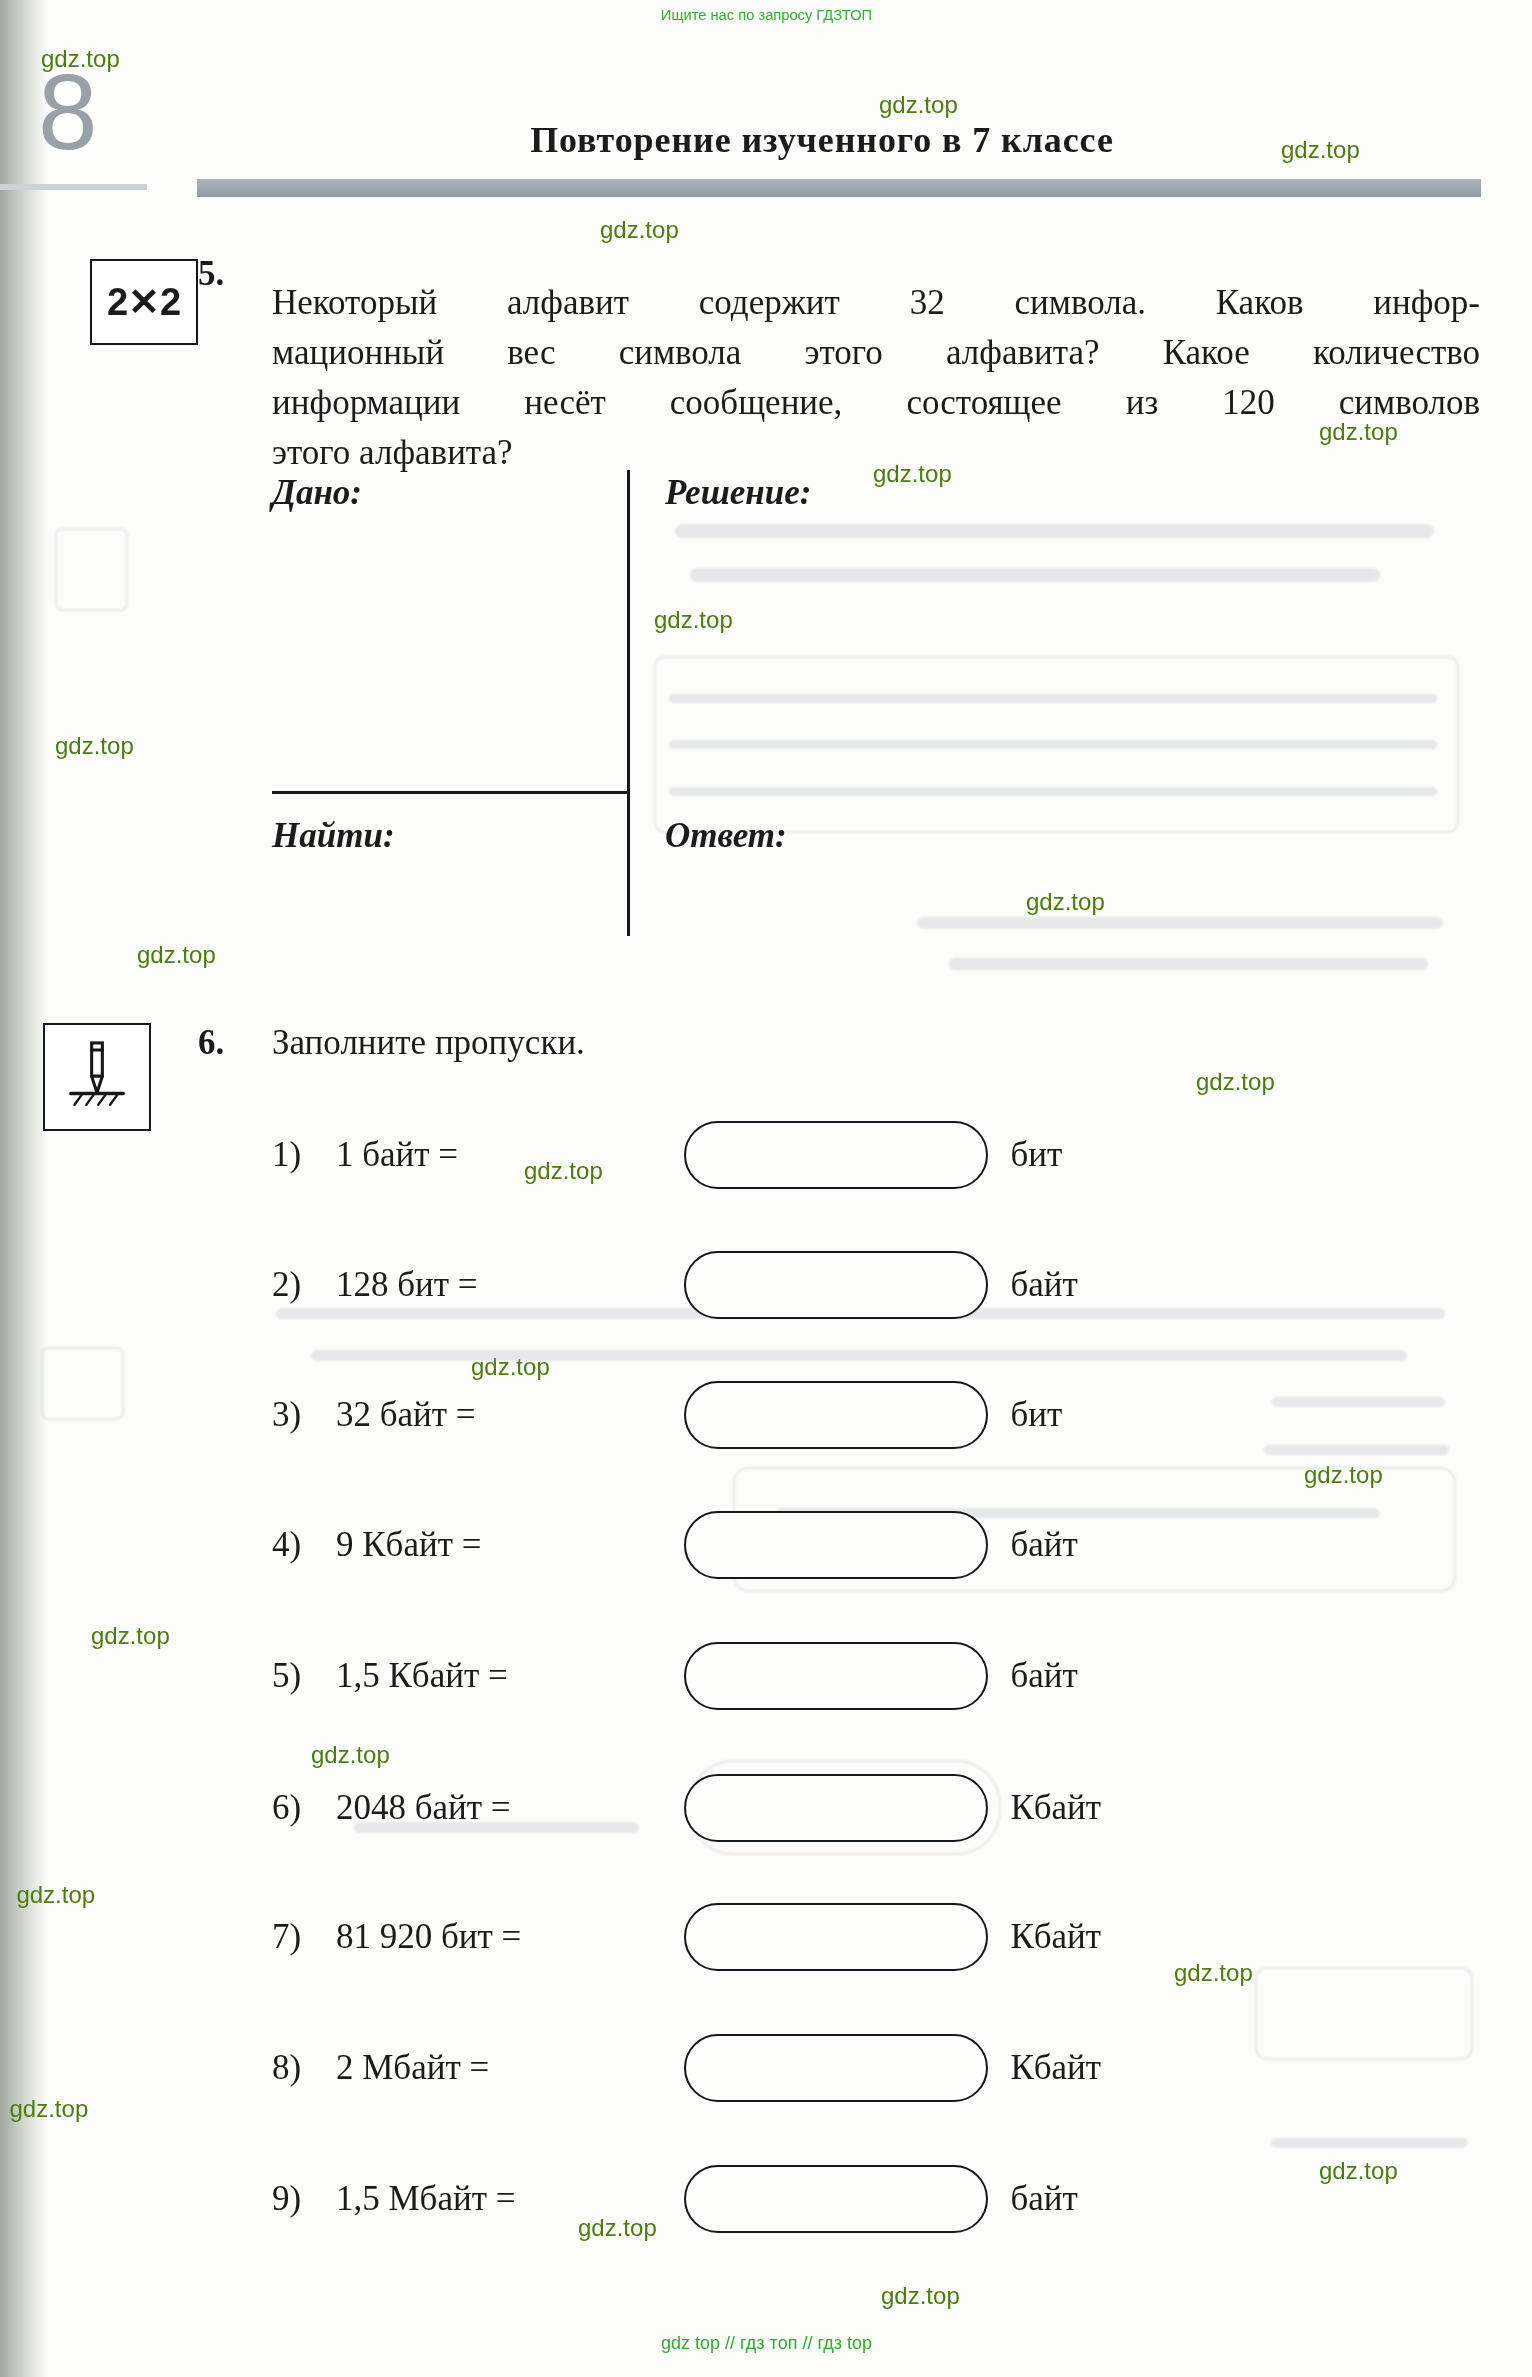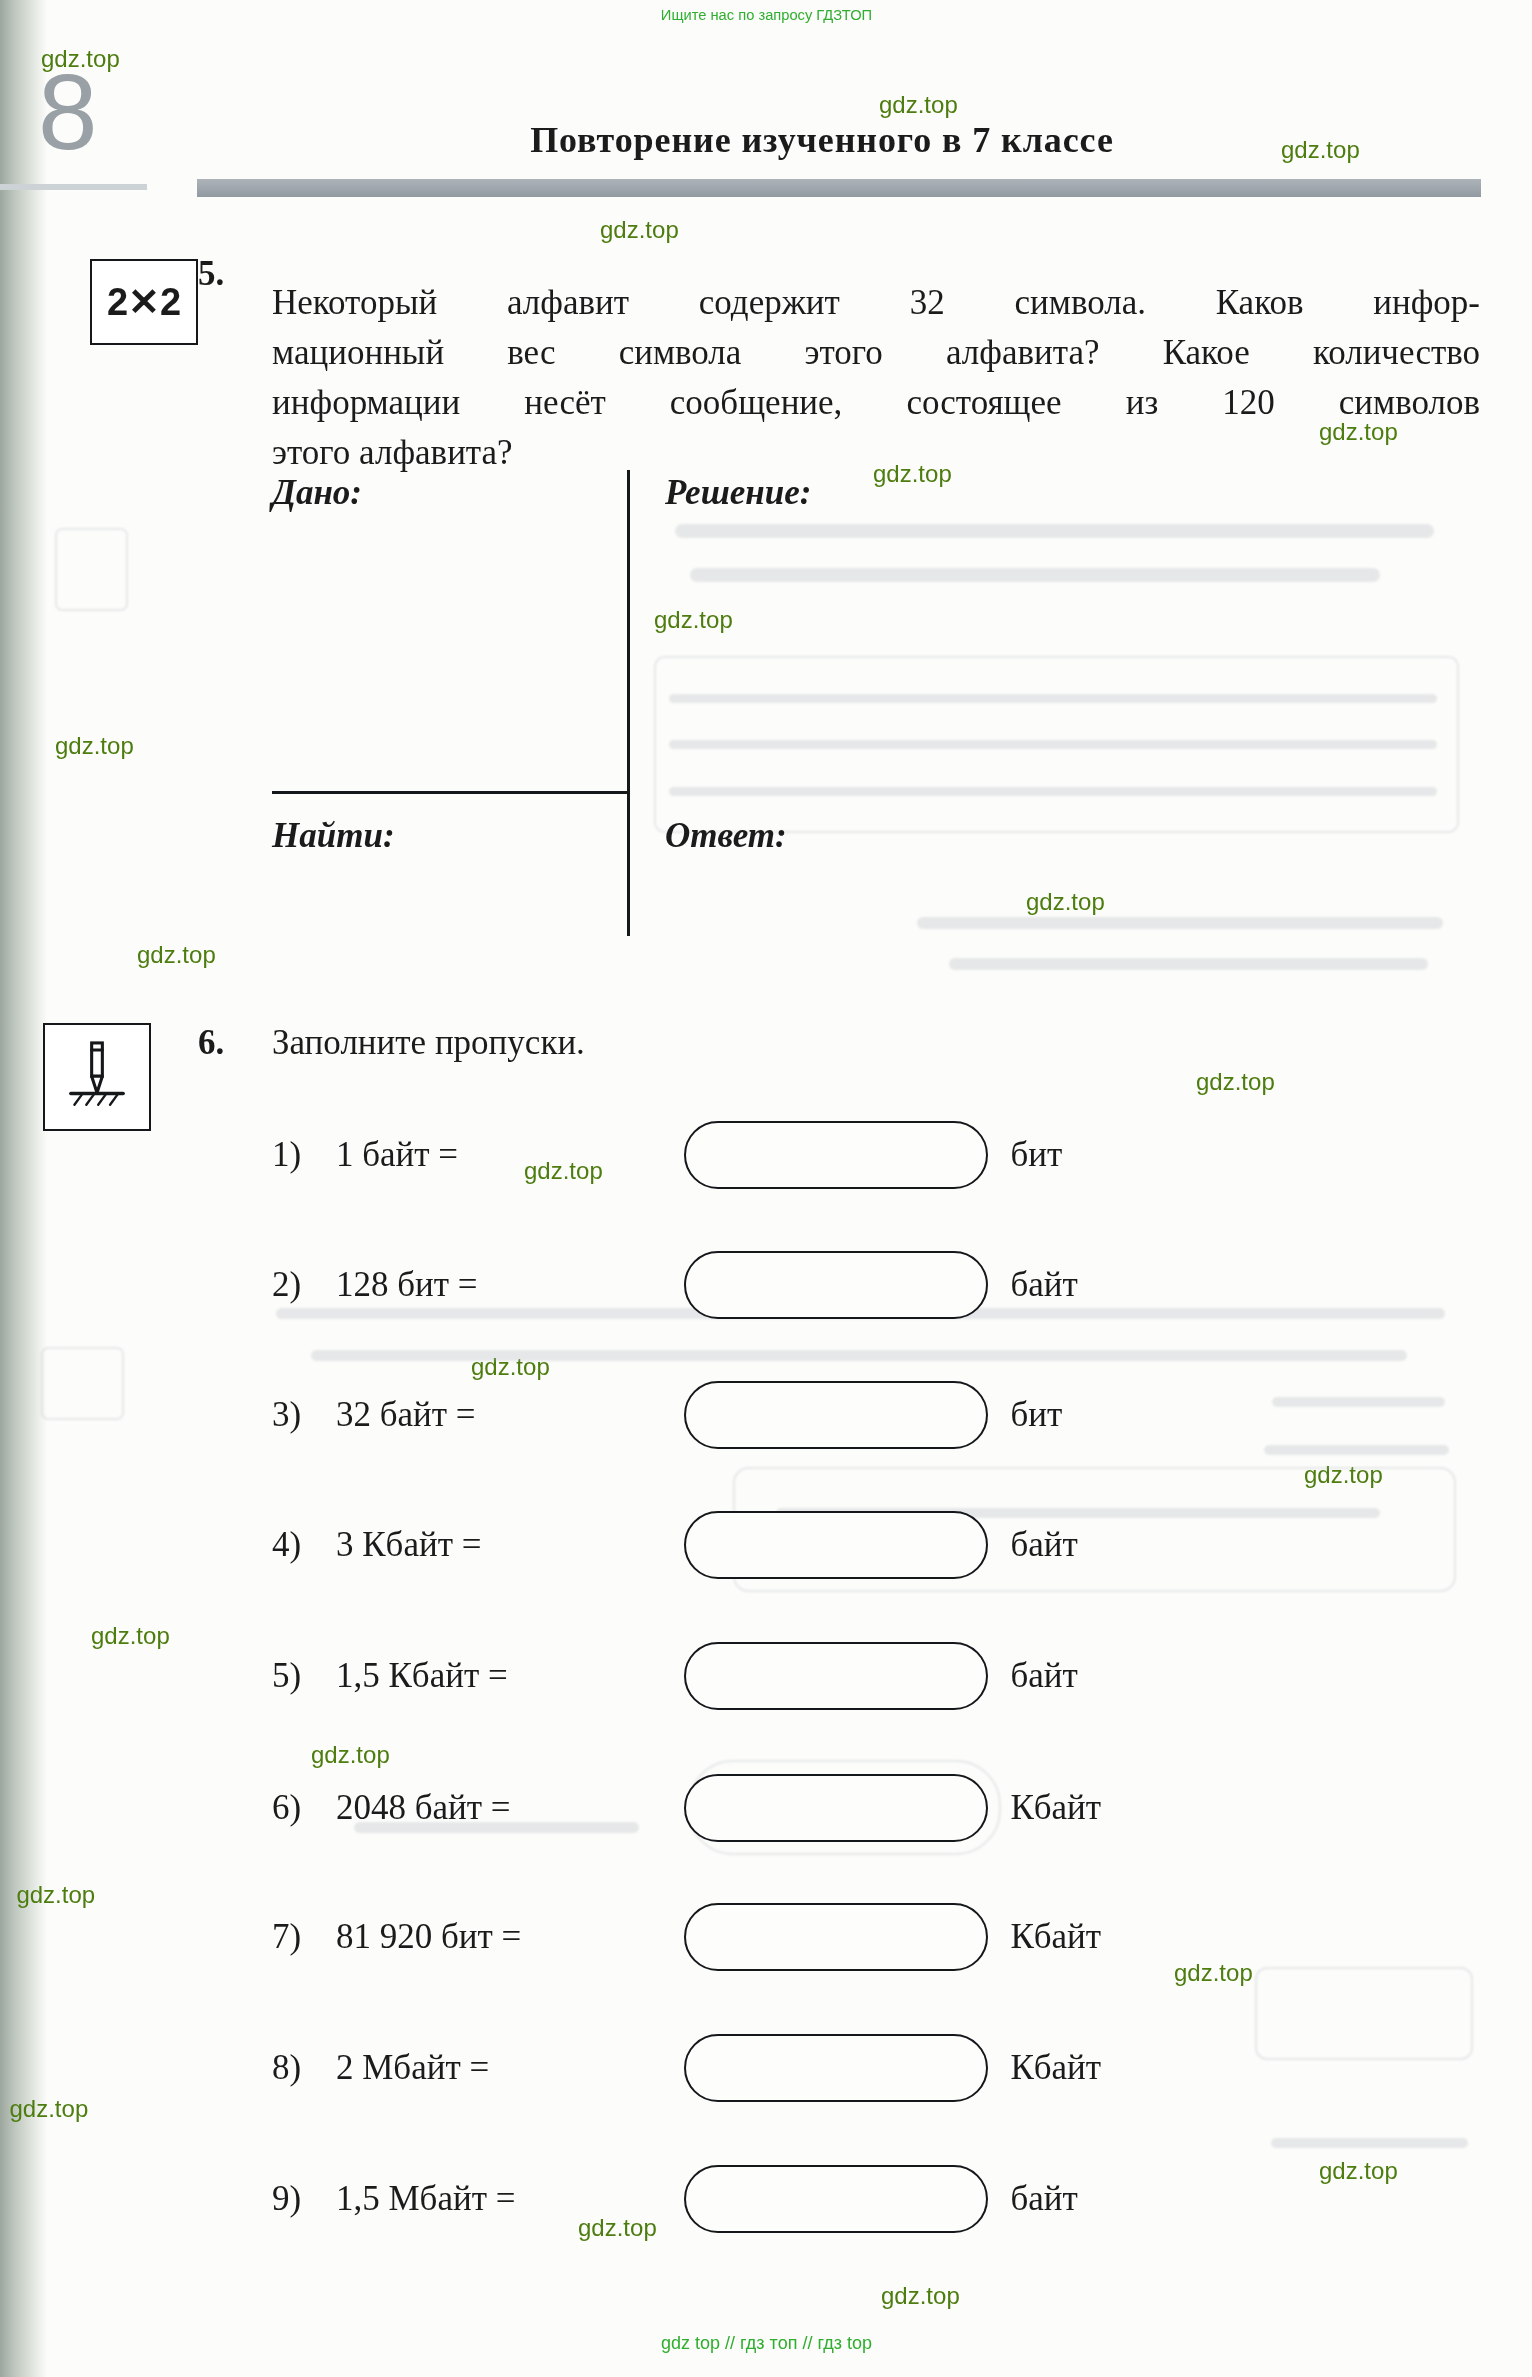--- a/index.html
+++ b/index.html
@@ -200,21 +200,21 @@
     <span class="fr-label">
         <span class="fr-numm">3)</span>
         <span>32 байт =</span>
       </span>
     <span class="fr-box"></span>
     <span class="fr-unit">бит</span>
   </div>
   <div class="fill-row" style="top:1509px">
     <span class="fr-label">
         <span class="fr-numm">4)</span>
-        <span>3 Кбайт =</span>
+        <span>9 Кбайт =</span>
       </span>
     <span class="fr-box"></span>
     <span class="fr-unit">байт</span>
   </div>
   <div class="fill-row" style="top:1640px">
     <span class="fr-label">
         <span class="fr-numm">5)</span>
         <span>1,5 Кбайт =</span>
       </span>
     <span class="fr-box"></span>

